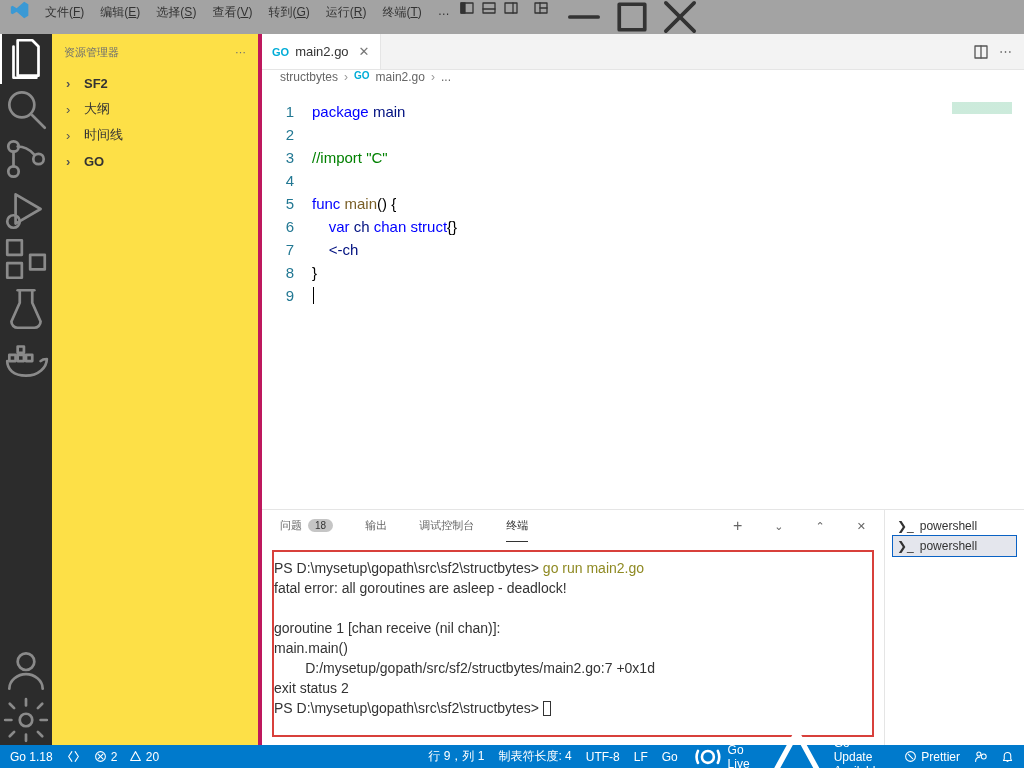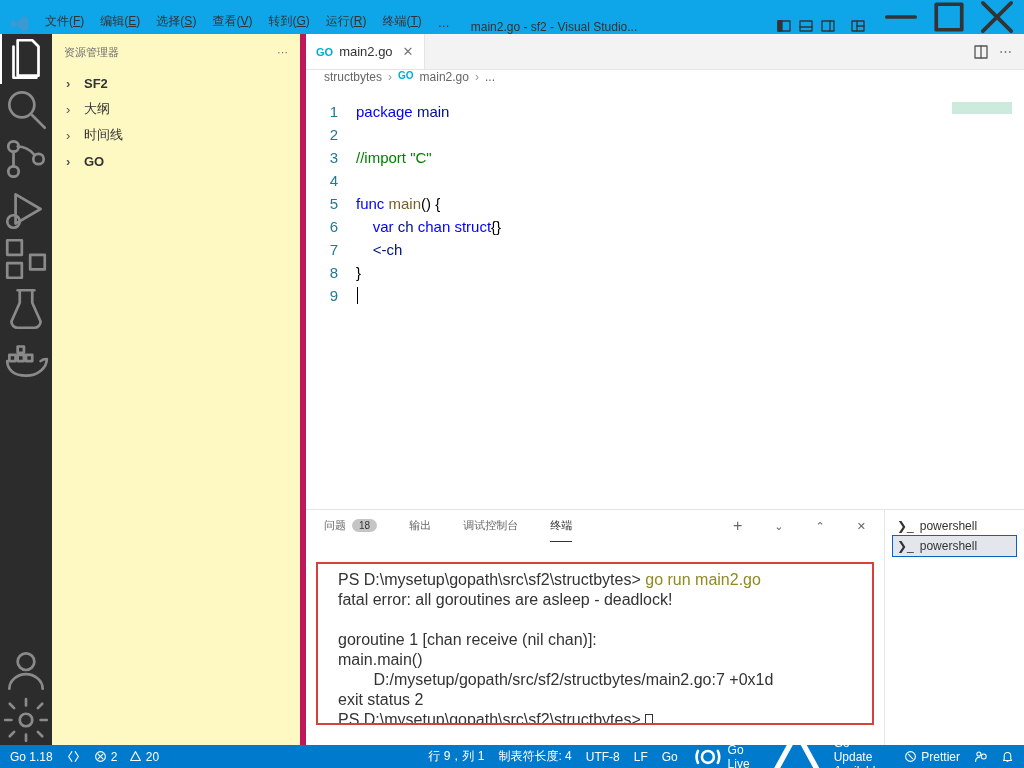--- a/index.html
+++ b/index.html
@@ -1,30 +1,30 @@
 <!DOCTYPE html>
 <html><head>
 <meta charset="utf-8">
 <style>
 *{box-sizing:border-box;margin:0;padding:0;font-family:"Segoe UI",-apple-system,sans-serif}
 body{width:1024px;height:768px;overflow:hidden;background:#fff;font-size:13px;color:#333}
-.titlebar{height:34px;background:#0ea5e9;display:flex;align-items:flex-end;padding:0 4px;gap:2px}
+.titlebar{height:34px;background:#a3a3a3;display:flex;align-items:flex-start;padding:0 4px;gap:2px}
 .titlebar .vscode-logo{width:20px;height:20px;margin:0 6px;display:flex;align-items:center;justify-content:center}
 .titlebar .menu{padding:4px 7px;font-size:12px;color:#333;cursor:pointer}
 .titlebar .menu u{text-decoration:underline}
 .titlebar .title{flex:1;text-align:left;font-size:12px;color:#333;margin-left:12px;overflow:hidden;text-overflow:ellipsis;white-space:nowrap}
 .titlebar .titleicons{display:flex;gap:6px;margin-right:10px}
 .titlebar .winbtn{width:46px;height:34px;display:flex;align-items:center;justify-content:center;color:#333}
 .iconbox{width:16px;height:16px;display:flex;align-items:center;justify-content:center}
 .body{display:flex;height:711px}
 .actbar{width:52px;background:#2c2c2c;display:flex;flex-direction:column;justify-content:space-between}
 .actitem{width:52px;height:50px;display:flex;align-items:center;justify-content:center;color:#8a8a8a;cursor:pointer;position:relative}
 .actitem.active{color:#fff}
 .actitem.active::before{content:'';position:absolute;left:0;top:0;bottom:0;width:2px;background:#fff}
-.sidebar{width:254px;background:#fef9c3;border-right:6px solid #be185d;display:flex;flex-direction:column}
+.sidebar{width:210px;background:#fde047;border-right:4px solid #be185d;display:flex;flex-direction:column}
 .sidehdr{height:36px;display:flex;align-items:center;justify-content:space-between;padding:0 12px;font-size:11px;color:#6f6f6f}
 .treeitem{height:26px;display:flex;align-items:center;padding-left:14px;gap:4px;font-size:13px;cursor:pointer}
 .treeitem.bold{font-weight:700}
 .treeitem .chev{width:14px;color:#555}
 .main{flex:1;display:flex;flex-direction:column;background:#fff}
 .tabs{height:36px;display:flex;align-items:stretch;background:#f3f3f3;border-bottom:1px solid #e5e5e5}
 .tab{display:flex;align-items:center;gap:6px;padding:0 10px;background:#fff;border-right:1px solid #e5e5e5;font-size:13px;position:relative}
 .tab .go-ico{color:#00acd7;font-size:11px;font-weight:700}
 .tab.active::after{content:'';position:absolute;left:0;right:0;top:0;height:1px;background:#fff}
 .tabs .spacer{flex:1}
@@ -41,21 +41,21 @@
 .pn{color:#000}
 .minimap{position:absolute;right:12px;top:6px;width:60px;height:30px;opacity:.3;background:linear-gradient(#5b8 0 40%,transparent 40%)}
 .cursor{display:inline-block;width:1px;height:17px;background:#000;vertical-align:text-bottom;margin-left:1px}
 .panel{height:236px;border-top:1px solid #e5e5e5;display:flex}
 .panmain{flex:1;display:flex;flex-direction:column}
 .pantabs{height:32px;display:flex;align-items:center;padding:0 18px;gap:32px;font-size:11px;color:#666}
 .pantab{cursor:pointer;display:flex;align-items:center;gap:6px;height:100%;border-bottom:1px solid transparent}
 .pantab.active{color:#333;border-bottom-color:#333}
 .badge{background:#c5c5c5;color:#333;border-radius:10px;padding:1px 7px;font-size:10px}
 .pantabs .spacer{flex:1}
-.term{flex:1;font-family:Consolas,monospace;font-size:16px;line-height:20px;padding:6px 20px;margin:20px 10px;border:2px solid #d8403b;white-space:pre-wrap;color:#333;overflow:hidden}
+.term{flex:1;font-family:Consolas,monospace;font-size:14px;line-height:20px;padding:6px 0;margin:8px 10px;border:2px solid #d8403b;white-space:pre-wrap;color:#333;overflow:hidden}
 .term .gocmd{color:#8f8a23}
 .termcur{display:inline-block;width:8px;height:15px;border:1px solid #333;vertical-align:text-bottom}
 .panside{width:140px;border-left:1px solid #e5e5e5;padding:6px 8px;font-size:12px}
 .panside .row{display:flex;align-items:center;gap:6px;padding:3px 4px}
 .panside .row.active{background:#e4e6ed;outline:1px solid #0a62c4}
 .status{height:23px;background:#007acc;color:#fff;display:flex;align-items:center;font-size:12px;padding:0 10px;gap:14px}
 .status .grp{display:flex;align-items:center;gap:4px;cursor:pointer}
 .status .right{margin-left:auto;display:flex;align-items:center;gap:14px}
 svg{width:100%;height:100%;stroke:currentColor;fill:none;stroke-width:1.3;stroke-linecap:round;stroke-linejoin:round}
 </style>
@@ -69,21 +69,20 @@
       </svg>
     </span>
   <span class="menu">文件(<u>F</u>)</span>
   <span class="menu">编辑(<u>E</u>)</span>
   <span class="menu">选择(<u>S</u>)</span>
   <span class="menu">查看(<u>V</u>)</span>
   <span class="menu">转到(<u>G</u>)</span>
   <span class="menu">运行(<u>R</u>)</span>
   <span class="menu">终端(<u>T</u>)</span>
   <span class="menu">…</span>
-  <span class="title">main2.go - sf2 - Visual Studio...</span>
   <span class="titleicons">
     <span class="iconbox">
         <svg viewBox="0 0 16 16">
           <rect x="2" y="3" width="12" height="10"></rect>
           <rect x="2" y="3" width="4" height="10" fill="currentColor"></rect>
         </svg>
       </span>
     <span class="iconbox">
         <svg viewBox="0 0 16 16">
           <rect x="2" y="3" width="12" height="10"></rect>

